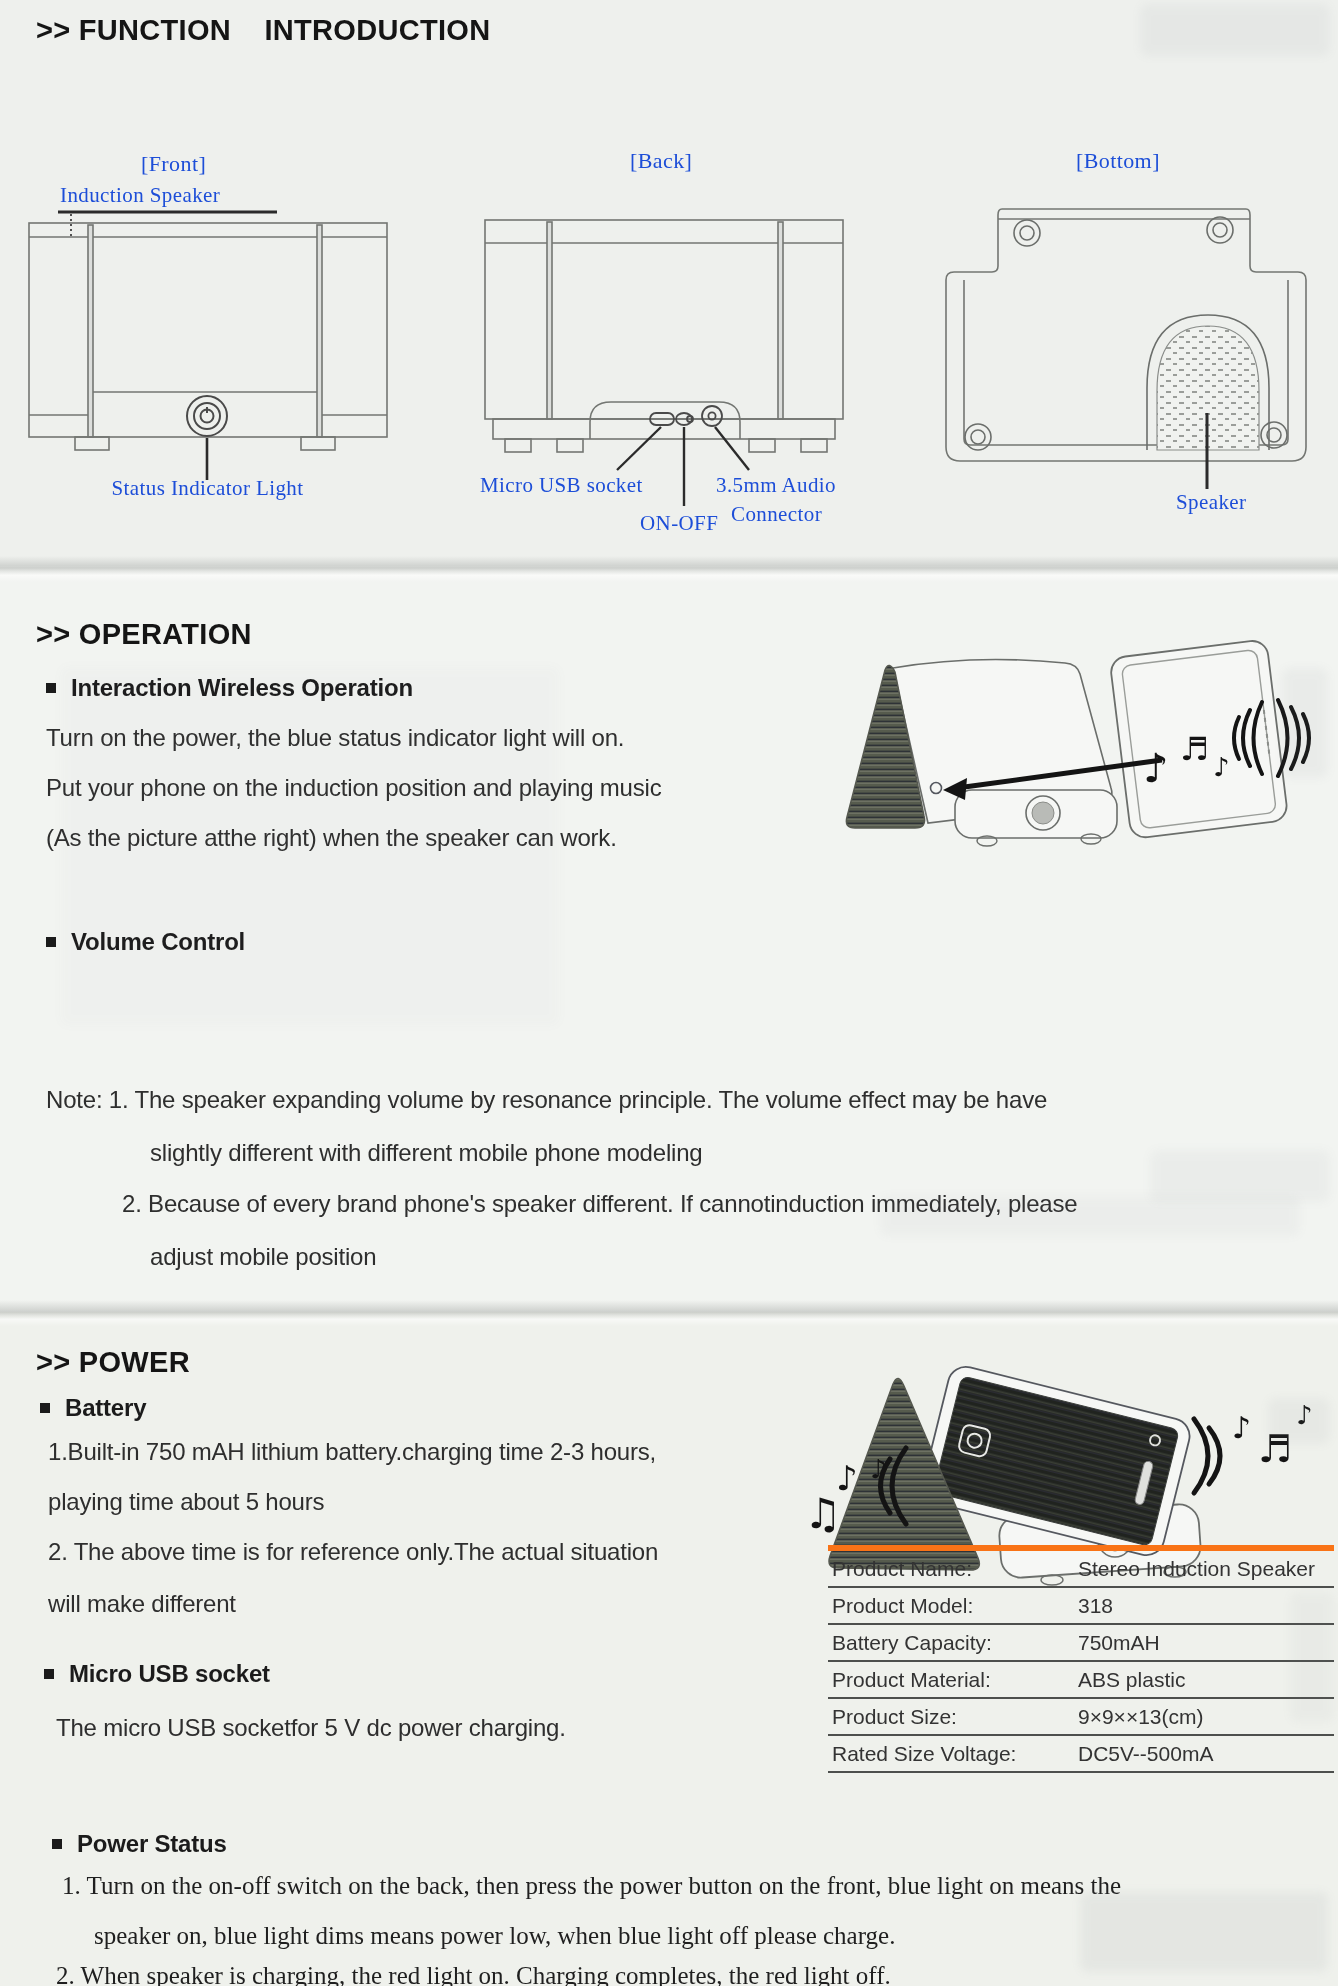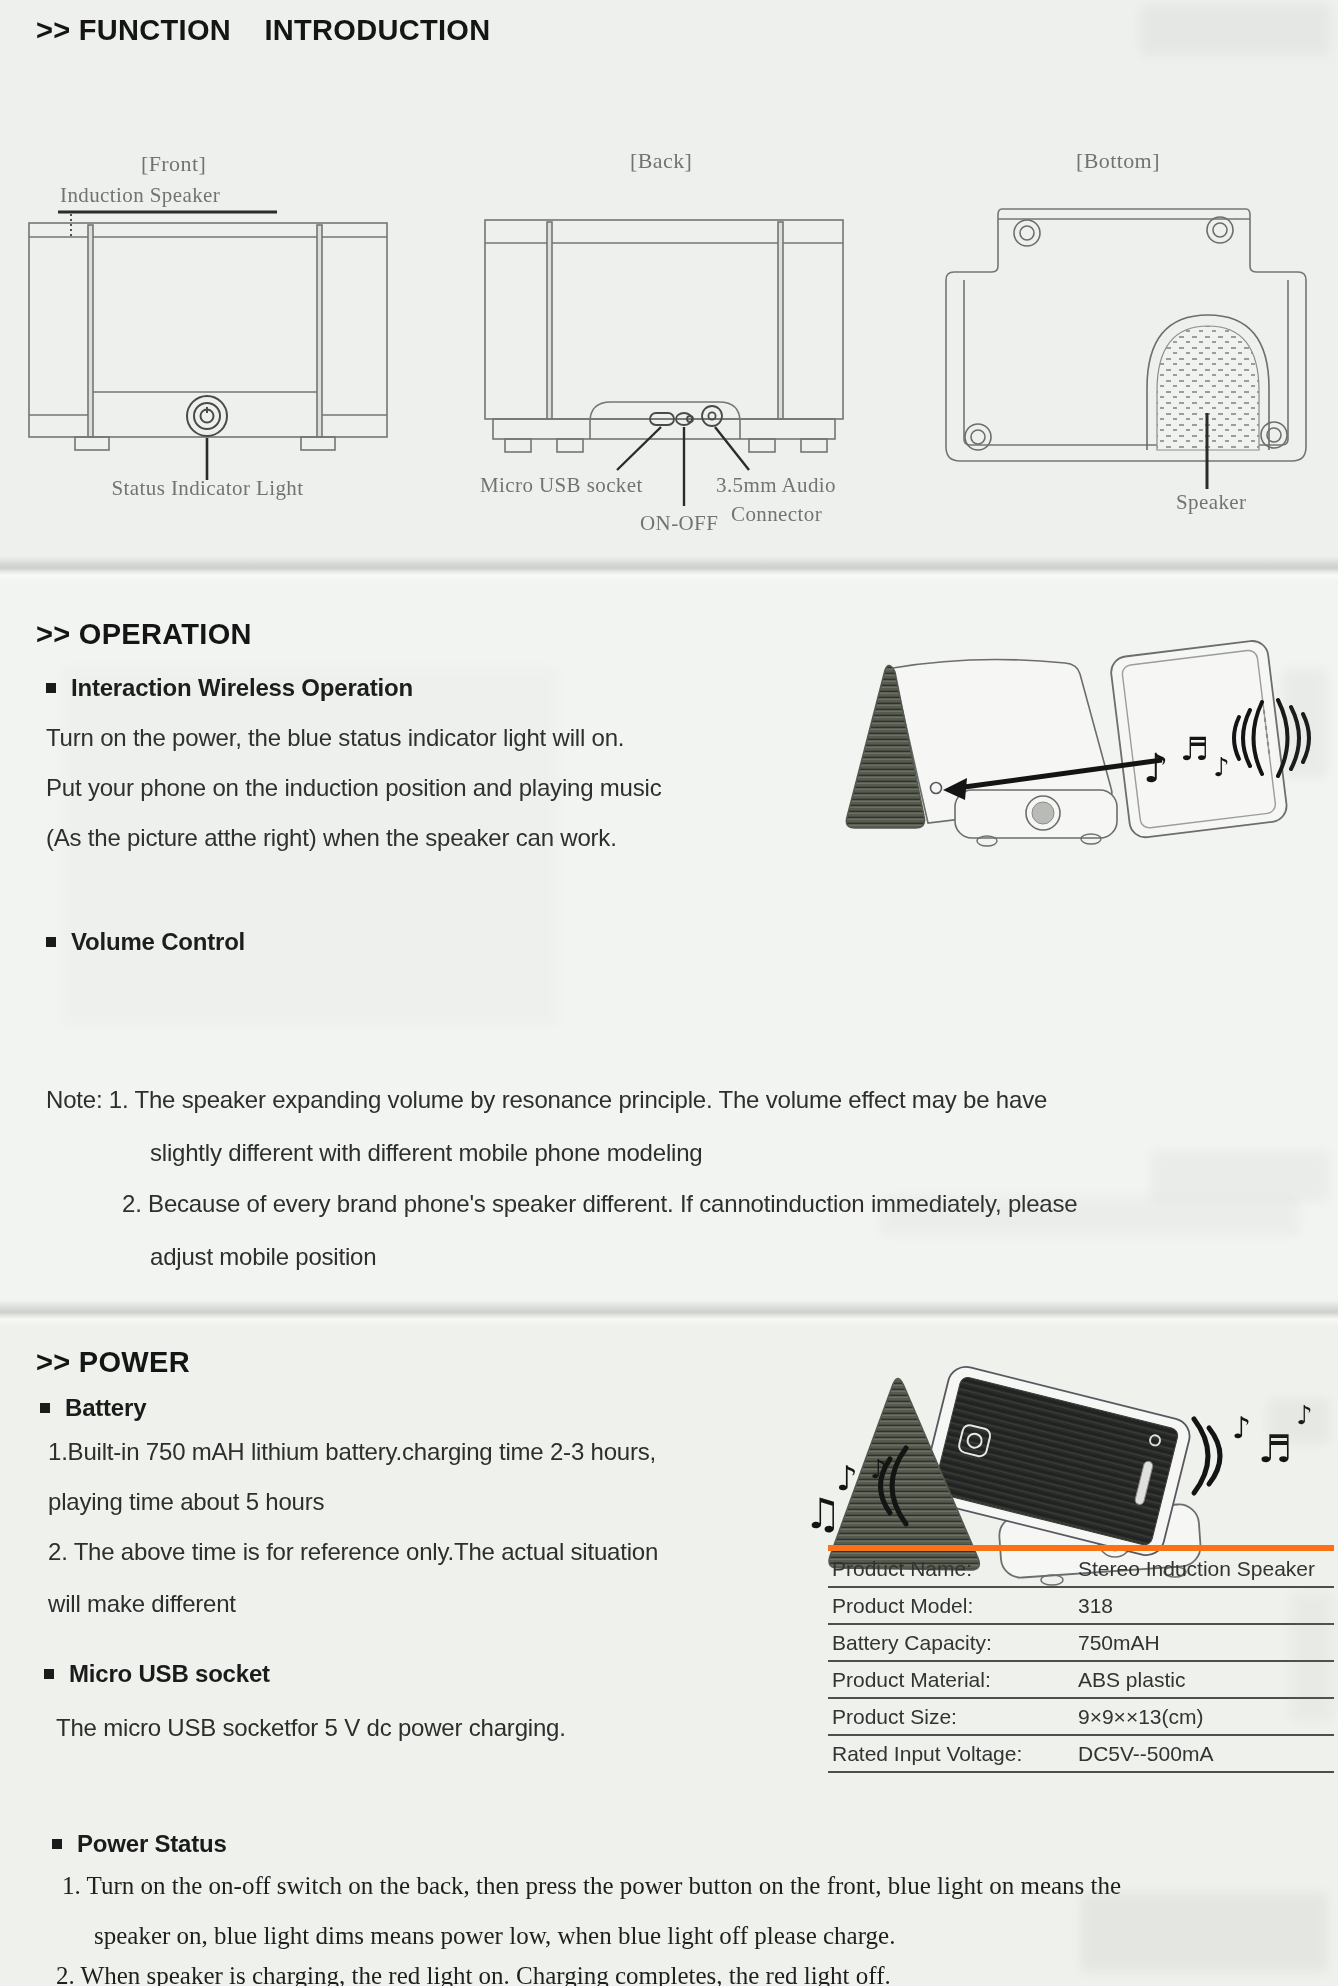--- a/index.html
+++ b/index.html
@@ -12,21 +12,21 @@
   .tint2{top:566px;height:746px;background:#f2f4f1;}
   .tint3{top:1312px;height:674px;background:#eff1ec;}
   .torn{position:absolute;left:0;width:100%;height:26px;pointer-events:none;
         background:linear-gradient(180deg,rgba(0,0,0,0) 0%,rgba(95,100,97,.25) 46%,
         rgba(150,153,150,.16) 58%,rgba(255,255,255,.55) 74%,rgba(0,0,0,0) 100%);}
   .h-main{font-size:29px;font-weight:700;color:#151515;letter-spacing:.3px;white-space:pre;}
   .bullet-row{display:flex;align-items:center;gap:15px;}
   .bullet-sq{width:10px;height:10px;background:#1b1b1b;flex:0 0 auto;}
   .sub-head{font-size:24px;font-weight:700;color:#1b1b1b;letter-spacing:-.2px;white-space:nowrap;}
   .body-line{font-size:24px;color:#2e2e2e;letter-spacing:-.2px;white-space:nowrap;}
-  .dia-label{font-family:"Liberation Serif",serif;font-size:21px;color:#737373;
+  .dia-label{font-family:"Liberation Serif",serif;font-size:21px;color:#1d4ed8;
              letter-spacing:.4px;white-space:nowrap;}
   .serif-line{font-family:"Liberation Serif",serif;font-size:25px;color:#1f1f1f;white-space:nowrap;}
   .spec-table{position:absolute;left:828px;top:1532px;width:506px;border-top:6px solid #f97316;margin-top:13px;}
   .spec-row{display:flex;height:35px;align-items:center;border-bottom:2px solid #4d4f4d;
             font-size:21px;color:#333;}
   .spec-label{width:246px;padding-left:4px;}
   .spec-value{flex:1;}
   .smudge{position:absolute;background:#7d838a;opacity:.07;filter:blur(5px);border-radius:8px;}
   svg.dia{position:absolute;overflow:visible;}
   text.note{font-family:"DejaVu Sans",sans-serif;fill:#141414;}
@@ -273,21 +273,21 @@
     </div>
     <div class="spec-row">
       <div class="spec-label">Product Material:</div>
       <div class="spec-value">ABS plastic</div>
     </div>
     <div class="spec-row">
       <div class="spec-label">Product Size:</div>
       <div class="spec-value">9×9××13(cm)</div>
     </div>
     <div class="spec-row">
-      <div class="spec-label">Rated Input Voltage:</div>
+      <div class="spec-label">Rated Size Voltage:</div>
       <div class="spec-value">DC5V--500mA</div>
     </div>
   </div>
 
   <div class="abs bullet-row" style="left:44px;top:1660px">
     <div class="bullet-sq"></div>
     <div class="sub-head">Micro USB socket</div>
   </div>
   <div class="abs body-line" style="left:56px;top:1714px">The micro USB socketfor 5 V dc power charging.</div>
 

